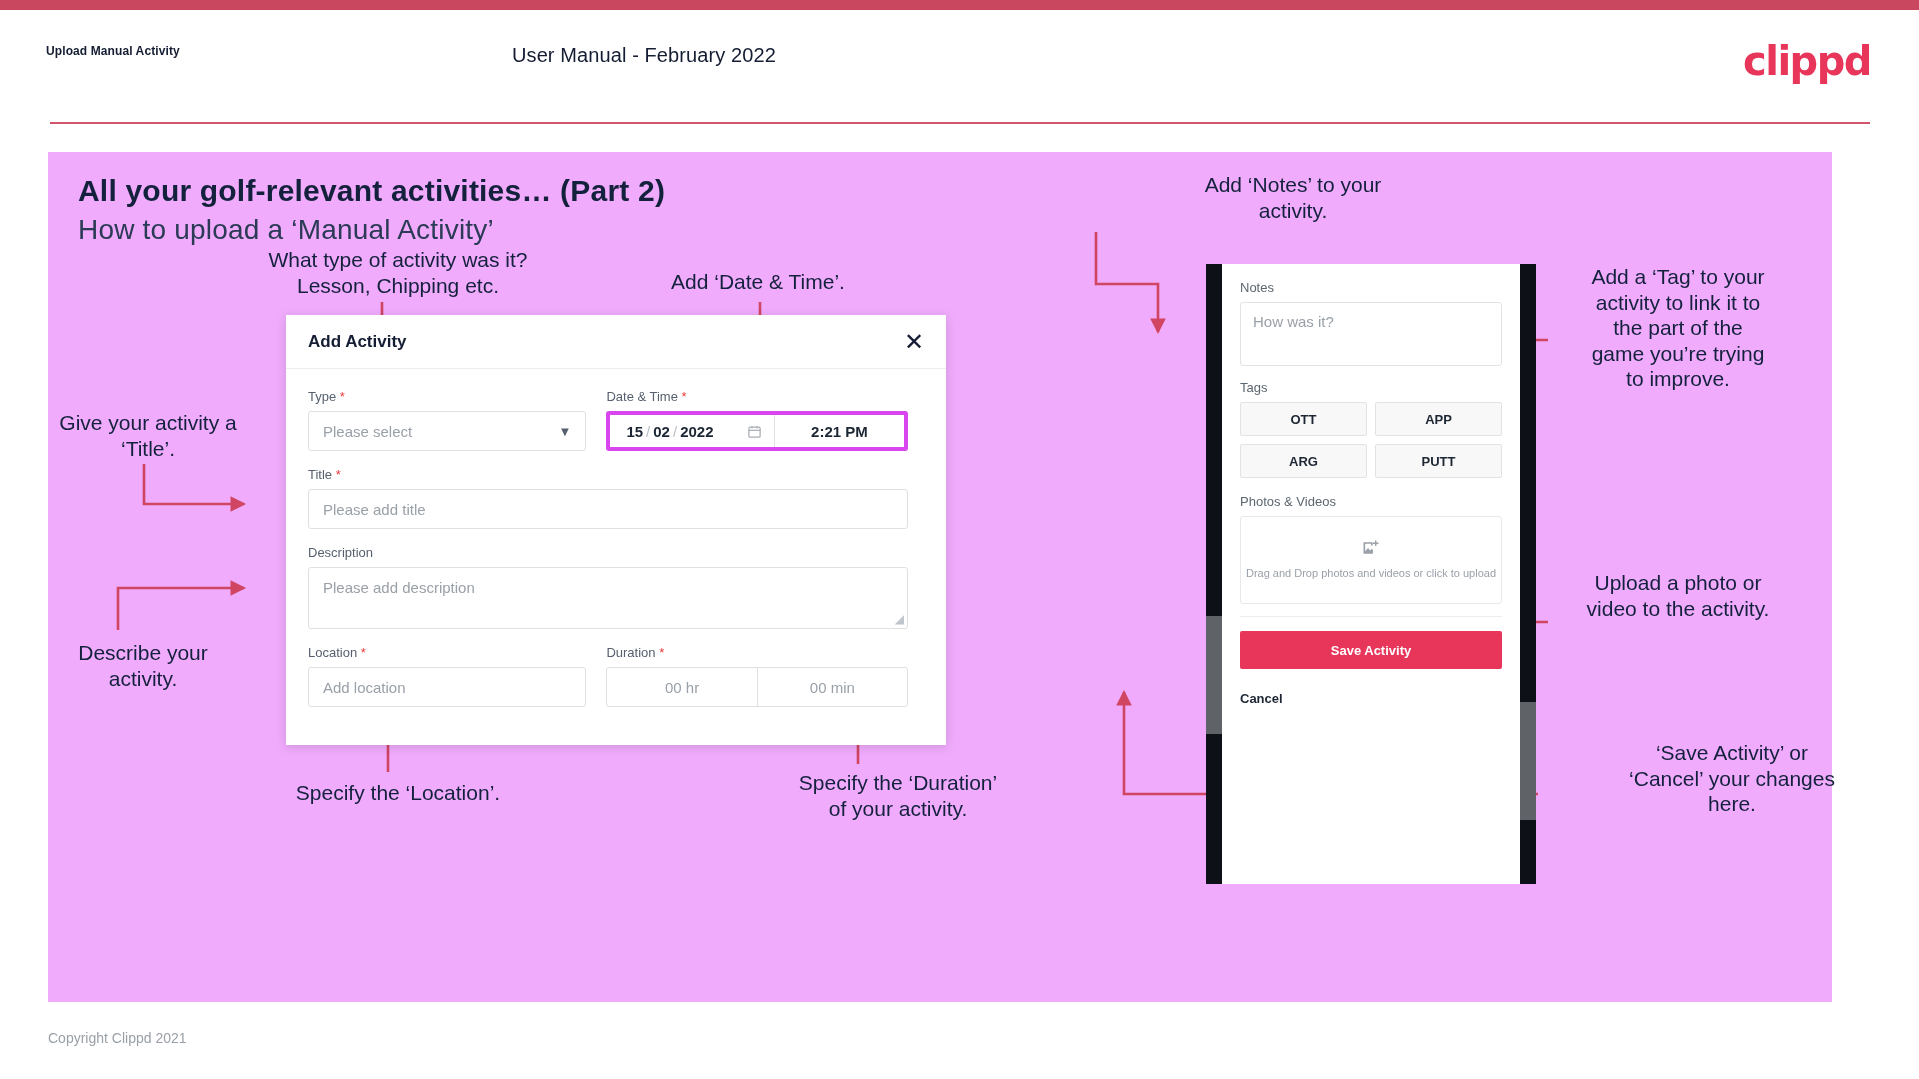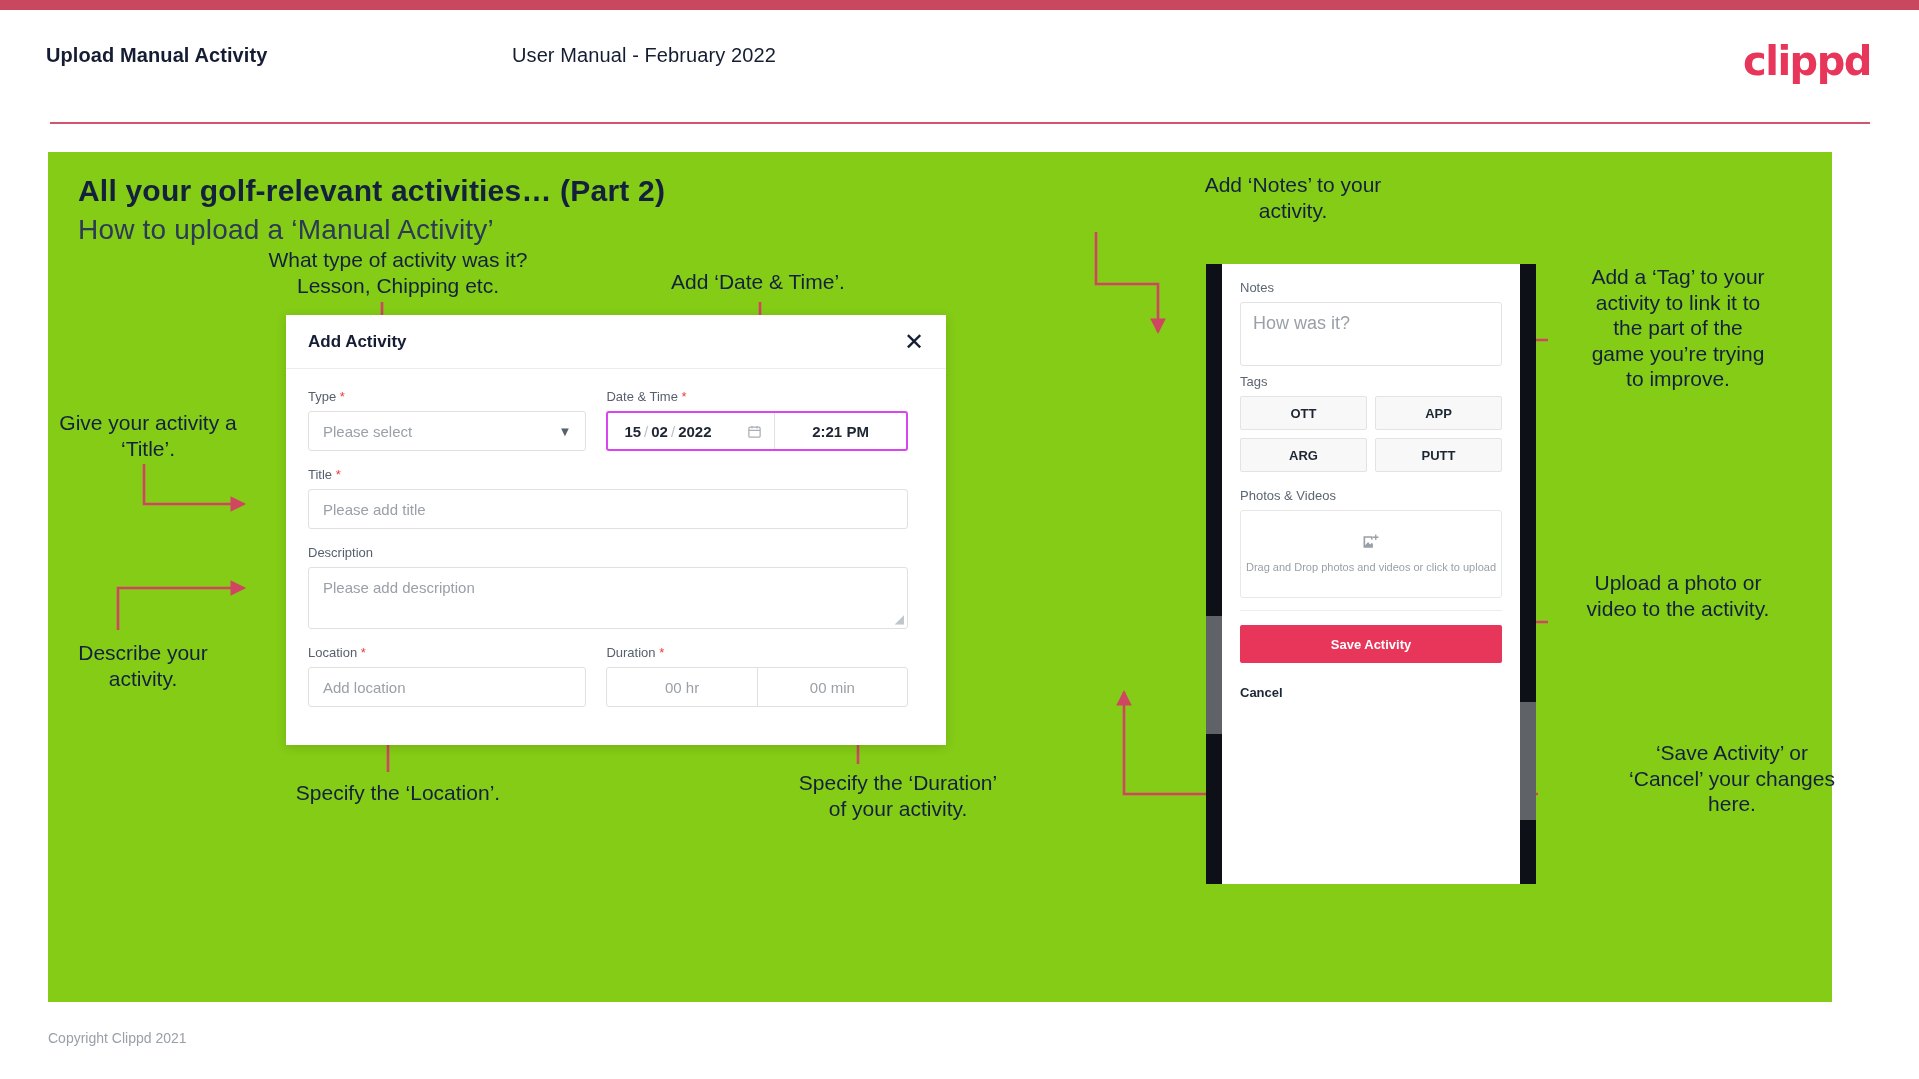--- a/index.html
+++ b/index.html
@@ -13,40 +13,40 @@
 
   
   .top-bar {
     position: absolute; left: 0; top: 0; width: 1919px; height: 10px;
     background: #c9485f;
   }
 
   
   .hdr-title {
     position: absolute; left: 46px; top: 44px;
-    font-size: 20px; font-weight: 700; color: #141d33; letter-spacing: .1px;
+    font-size: 12px; font-weight: 700; color: #141d33; letter-spacing: .1px;
   }
   .hdr-sub {
     position: absolute; left: 512px; top: 44px;
     font-size: 20px; font-weight: 400; color: #141d33; letter-spacing: .1px;
   }
   .logo {
     position: absolute; right: 48px; top: 38px;
     font-size: 40px; font-weight: 800; color: #e8355a;
     letter-spacing: -1.5px; font-family: "DejaVu Sans", sans-serif;
   }
   .hdr-rule {
     position: absolute; left: 50px; top: 122px; width: 1820px; height: 2px;
     background: #d2556d;
   }
 
   
   .slide {
     position: absolute; left: 48px; top: 152px; width: 1784px; height: 850px;
-    background: #84cc16;
+    background: #f0abfc;
   }
 
   .slide-title {
     position: absolute; left: 30px; top: 22px;
     font-size: 30px; font-weight: 700; color: #14213d; letter-spacing: .2px;
   }
   .slide-subtitle {
     position: absolute; left: 30px; top: 62px;
     font-size: 28px; font-weight: 400; color: #2b3a55; letter-spacing: .2px;
   }
@@ -92,21 +92,21 @@
   .ctrl.select { justify-content: space-between; }
   .chev { color: #56606e; font-size: 13px; }
   .ctrl.area {
     height: 62px; align-items: flex-start; padding-top: 11px; position: relative;
   }
   .resize {
     position: absolute; right: 3px; bottom: 2px; color: #bfc5cc; font-size: 12px;
     transform: rotate(0deg);
   }
   .dt-wrap {
-    display: flex; height: 40px; border: 2px solid #d946ef; border-radius: 3px; overflow: hidden;
+    display: flex; height: 40px; border: 4px solid #d946ef; border-radius: 3px; overflow: hidden;
   }
   .dt-date {
     flex: 1 1 56%; display: flex; align-items: center; justify-content: space-between;
     padding: 0 12px 0 16px; font-size: 15px; color: #1d2633; font-weight: 600;
     border-right: 1px solid #e0e0e0;
   }
   .dt-date .sep { color: #b9bfc6; font-weight: 400; margin: 0 3px; }
   .dt-time {
     flex: 1 1 44%; display: flex; align-items: center; justify-content: center;
     font-size: 15px; color: #1d2633; font-weight: 600;
@@ -134,21 +134,21 @@
   .phone-bar .thumb {
     position: absolute; left: 0; width: 16px; background: #5f6368;
   }
   .phone-screen {
     position: absolute; left: 16px; top: 0; right: 16px; bottom: 0;
     background: #fff; padding: 16px 18px 0 18px; overflow: hidden;
   }
   .m-label { font-size: 13px; color: #5c6670; margin-bottom: 7px; }
   .m-notes {
     height: 64px; border: 1px solid #e3e3e3; border-radius: 3px;
-    padding: 10px 12px; font-size: 18px; color: #9aa0a8; margin-bottom: 8px;
+    padding: 10px 12px; font-size: 15px; color: #9aa0a8; margin-bottom: 14px;
   }
   .m-tags { display: grid; grid-template-columns: 1fr 1fr; gap: 8px; margin-bottom: 16px; }
   .m-tag {
     height: 34px; border: 1px solid #e3e3e3; background: #f8f8f8; border-radius: 2px;
     display: flex; align-items: center; justify-content: center;
     font-size: 13px; font-weight: 700; color: #1d2633;
   }
   .m-drop {
     border: 1px solid #e8e8e8; border-radius: 3px; height: 88px;
     display: flex; flex-direction: column; align-items: center; justify-content: center;

